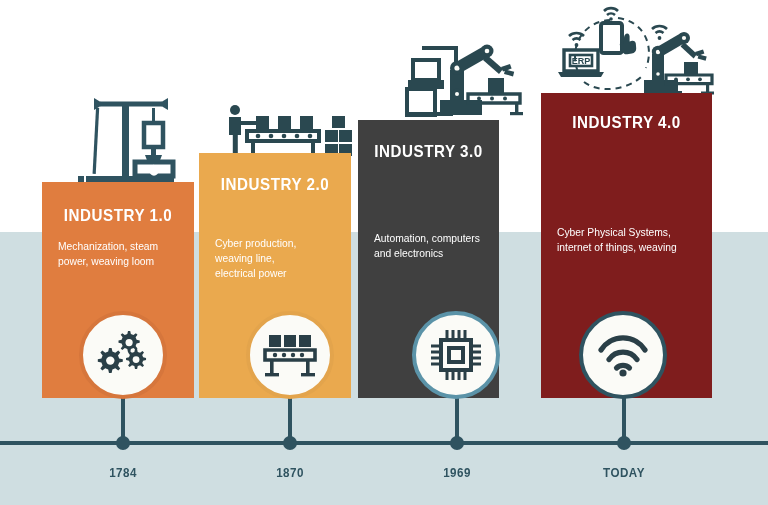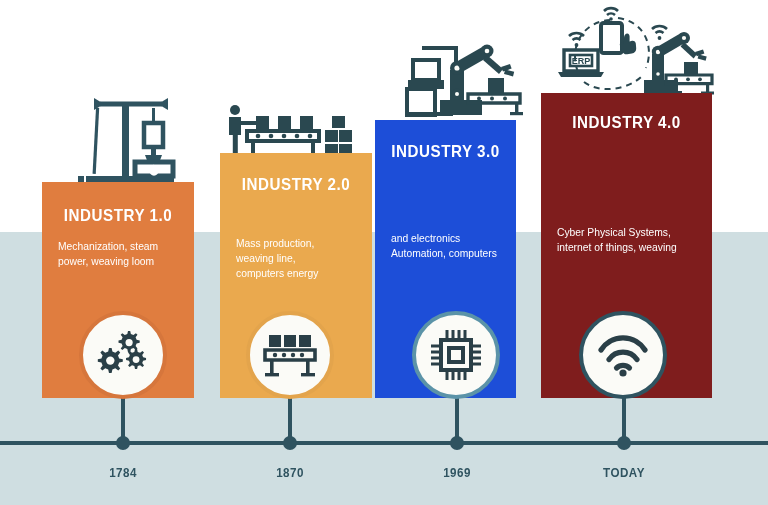--- a/index.html
+++ b/index.html
@@ -158,26 +158,26 @@
 
         <rect x="114" y="12" width="13" height="12"></rect>
         <rect x="107" y="26" width="13" height="12"></rect>
         <rect x="121" y="26" width="13" height="12"></rect>
         <rect x="107" y="40" width="13" height="12"></rect>
         <rect x="121" y="40" width="13" height="12"></rect>
       </g>
     </svg>
   </div>
 
-  <div class="col" style="left:220px; width:152px; height:245px; background:#eaa94e;margin-top:48px;">
+  <div class="col" style="left:199px; width:152px; height:245px; background:#eaa94e;margin-top:48px;">
     <div class="col-title" style="top:22px;">INDUSTRY 2.0</div>
     <div class="col-desc" style="top:84px;">
-      <div>Mass production,</div>
+      <div>Cyber production,</div>
       <div>weaving line,</div>
-      <div>computers energy</div>
+      <div>electrical power</div>
     </div>
   </div>
 
   <div class="stem" style="left:288px; top:398px; height:44px;"></div>
 
   <div class="circle" style="left:246px; top:311px; border-color:#e3a44c;">
     <span>
       <svg width="56" height="50" viewBox="0 0 56 50">
         <g fill="#2a3f47">
           <rect x="7" y="5" width="12" height="12"></rect>
@@ -233,25 +233,25 @@
         <circle cx="95" cy="56.5" r="2"></circle>
         <circle cx="108" cy="56.5" r="2"></circle>
         <circle cx="121" cy="56.5" r="2"></circle>
         <rect x="131" y="61" width="3.4" height="11"></rect>
         <rect x="126" y="70" width="13" height="3.2"></rect>
         <rect x="23" y="70" width="46" height="4"></rect>
       </g>
     </svg>
   </div>
 
-  <div class="col" style="left:375px; width:141px; height:278px; background:#1d4ed8;">
+  <div class="col" style="left:358px; width:141px; height:278px; background:#404040;">
     <div class="col-title" style="top:22px;">INDUSTRY 3.0</div>
     <div class="col-desc" style="top:112px;">
+      <div>Automation, computers</div>
       <div>and electronics</div>
-      <div>Automation, computers</div>
     </div>
   </div>
 
   <div class="stem" style="left:455px; top:398px; height:44px;"></div>
 
   <div class="circle" style="left:412px; top:311px; border-color:#5b93a8;">
     <span>
       <svg width="52" height="52" viewBox="0 0 52 52">
         <g fill="#2a3f47">
           <rect x="11" y="11" width="30" height="30" fill="none" stroke="#2a3f47" stroke-width="4"></rect>

